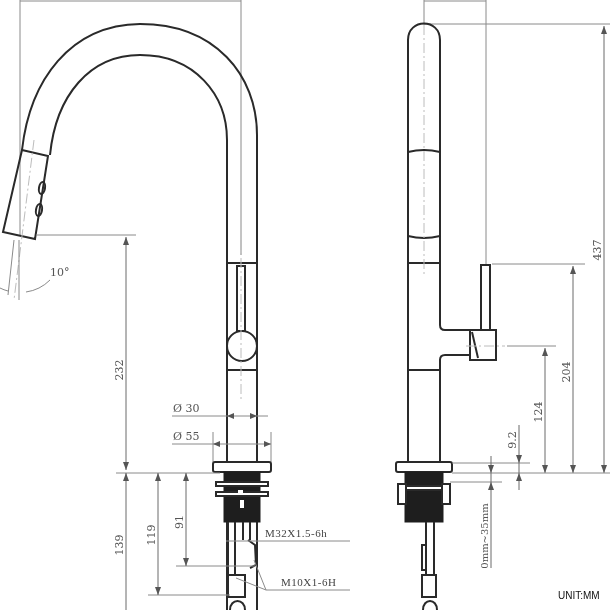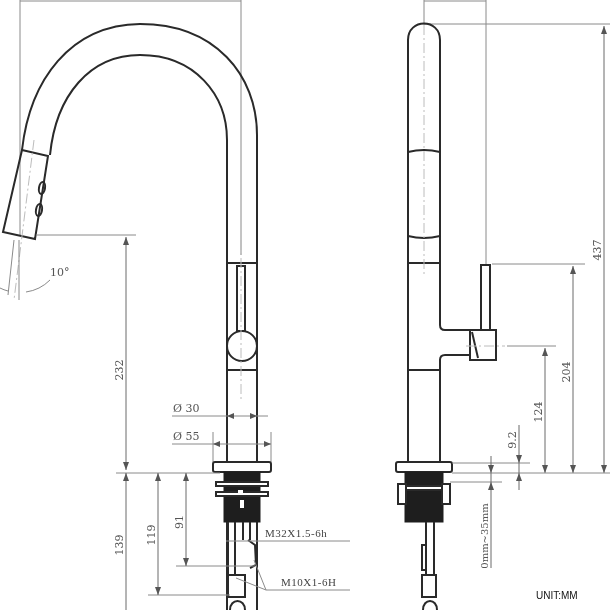--- a/index.html
+++ b/index.html
@@ -6,21 +6,21 @@
   body { width:610px; height:610px; overflow:hidden; position:relative; font-family:"DejaVu Serif", serif; }
   svg { position:absolute; left:0; top:0; }
   .ol { fill:none; stroke:#2a2a2a; stroke-width:2; }
   .thin { fill:none; stroke:#8a8a8a; stroke-width:1; }
   .dim { fill:none; stroke:#6a6a6a; stroke-width:1; }
   .cl { fill:none; stroke:#bcbcbc; stroke-width:1; stroke-dasharray:10 3 2 3; }
   .blk { fill:#1e1e1e; stroke:#1e1e1e; }
   .wht { fill:#ffffff; stroke:#2a2a2a; stroke-width:2; }
   .dtxt { font-family:"DejaVu Serif", serif; font-size:11px; fill:#555555; }
   .ctxt { font-family:"Liberation Serif", serif; font-size:11px; fill:#444444; letter-spacing:0.5px; }
-  .unit { position:absolute; left:536px; top:590px; font-family:"Liberation Sans", sans-serif; font-size:10px; color:#111111; }
+  .unit { position:absolute; left:558px; top:590px; font-family:"Liberation Sans", sans-serif; font-size:10px; color:#111111; }
 </style>
 </head>
 <body>
 
 <svg width="610" height="610" viewBox="0 0 610 610" xmlns="http://www.w3.org/2000/svg">
 
   <g>
 
     <line class="thin" x1="20" y1="0" x2="20" y2="235"></line>
     <line class="thin" x1="241" y1="0" x2="241" y2="255"></line>

